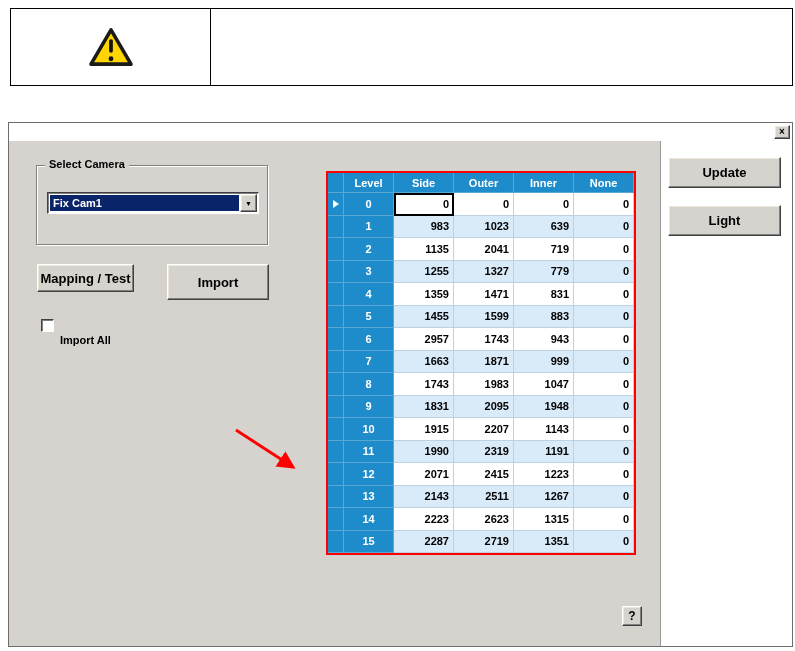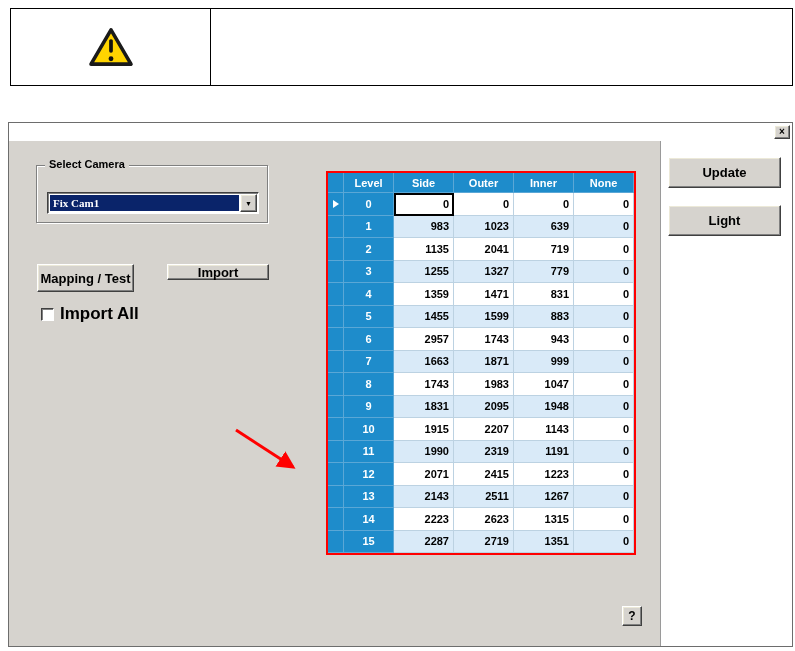--- a/index.html
+++ b/index.html
@@ -24,56 +24,56 @@
   .close-btn { position:absolute; top:2px; right:2px; width:16px; height:14px;
                background:#d6d3ce; border:1px solid; border-color:#fff #404040 #404040 #fff;
                box-shadow:inset -1px -1px 0 #808080, inset 1px 1px 0 #ece9d8;
                font-size:10px; font-weight:bold; color:#000; line-height:11px;
                text-align:center; cursor:default; }
   .client { position:absolute; left:0; top:18px; right:0; bottom:0; background:#fff; }
   .gray-panel { position:absolute; left:0; top:0; width:652px; bottom:0;
                 background:#d6d3ce; border-right:1px solid #9a9a9a; }
 
   
-  .groupbox { position:absolute; left:27px; top:24px; width:232px; height:58px;
+  .groupbox { position:absolute; left:27px; top:24px; width:232px; height:80px;
               border:1px solid #808080; box-shadow:1px 1px 0 #fff, inset 1px 1px 0 #fff; }
   .groupbox .legend { position:absolute; top:-8px; left:8px; background:#d6d3ce;
                       padding:0 4px; font-size:11px; font-weight:bold; color:#000; }
 
   
   .combo { position:absolute; left:10px; top:26px; width:212px; height:22px;
            background:#fff; border:1px solid; border-color:#404040 #fff #fff #404040;
            box-shadow:inset 1px 1px 0 #808080; display:flex; }
   .combo-value { flex:1; margin:2px 0 2px 2px; background:#0a246a; color:#fff;
                  font-size:11px; font-weight:bold; line-height:16px; padding-left:3px;
-                 overflow:hidden; white-space:nowrap;font-family:Liberation Serif, serif; }
+                 overflow:hidden; white-space:nowrap; }
   .combo-btn { width:17px; margin:1px; background:#d6d3ce; border:1px solid;
                border-color:#fff #404040 #404040 #fff;
                box-shadow:inset -1px -1px 0 #808080, inset 1px 1px 0 #ece9d8;
                display:flex; align-items:center; justify-content:center;
                font-size:7px; color:#000; }
 
   
   .btn { background:#d6d3ce; border:1px solid; border-color:#fff #404040 #404040 #fff;
          box-shadow:inset -1px -1px 0 #808080, inset 1px 1px 0 #ece9d8;
          font-family:"Liberation Sans", sans-serif;
          font-size:13px; font-weight:bold; color:#000; text-align:center; cursor:default; }
   .btn-mapping { position:absolute; left:28px; top:123px; width:97px; height:28px; }
-  .btn-import  { position:absolute; left:158px; top:123px; width:102px; height:16px; }
+  .btn-import  { position:absolute; left:158px; top:123px; width:102px; height:36px; }
   .btn-update  { position:absolute; left:659px; top:16px; width:113px; height:31px; }
   .btn-cancel  { position:absolute; left:659px; top:64px; width:113px; height:31px; }
   .btn-help    { position:absolute; left:613px; top:465px; width:20px; height:20px;
                  font-size:12px; line-height:17px; }
 
   
   .checkbox-row { position:absolute; left:32px; top:163px; display:flex; align-items:center; }
   .checkbox-box { width:13px; height:13px; background:#fff; border:1px solid;
                   border-color:#404040 #fff #fff #404040;
                   box-shadow:inset 1px 1px 0 #808080; margin-right:6px; }
-  .checkbox-label { font-size:17px; font-weight:bold; color:#000; }
+  .checkbox-label { font-size:11px; font-weight:bold; color:#000;margin-top:30px; }
 
   
   .lm-table { position:absolute; left:296px; top:30px; border:2px solid #ff0000;
               background:#fff;margin-left:21px; }
   .t-row { display:flex; height:22.5px; background:#fff; }
   .t-row.alt { background:#d9eaf8; }
   .t-row.t-head { height:20px; }
   .c { display:flex; align-items:center; font-size:11px; font-weight:bold;
        border-right:1px solid #bcd2e2; border-bottom:1px solid #bcd2e2; overflow:hidden; }
   .c.ind { width:16px; background:#1e8ccb; border-right:1px solid #5aa7d6;

